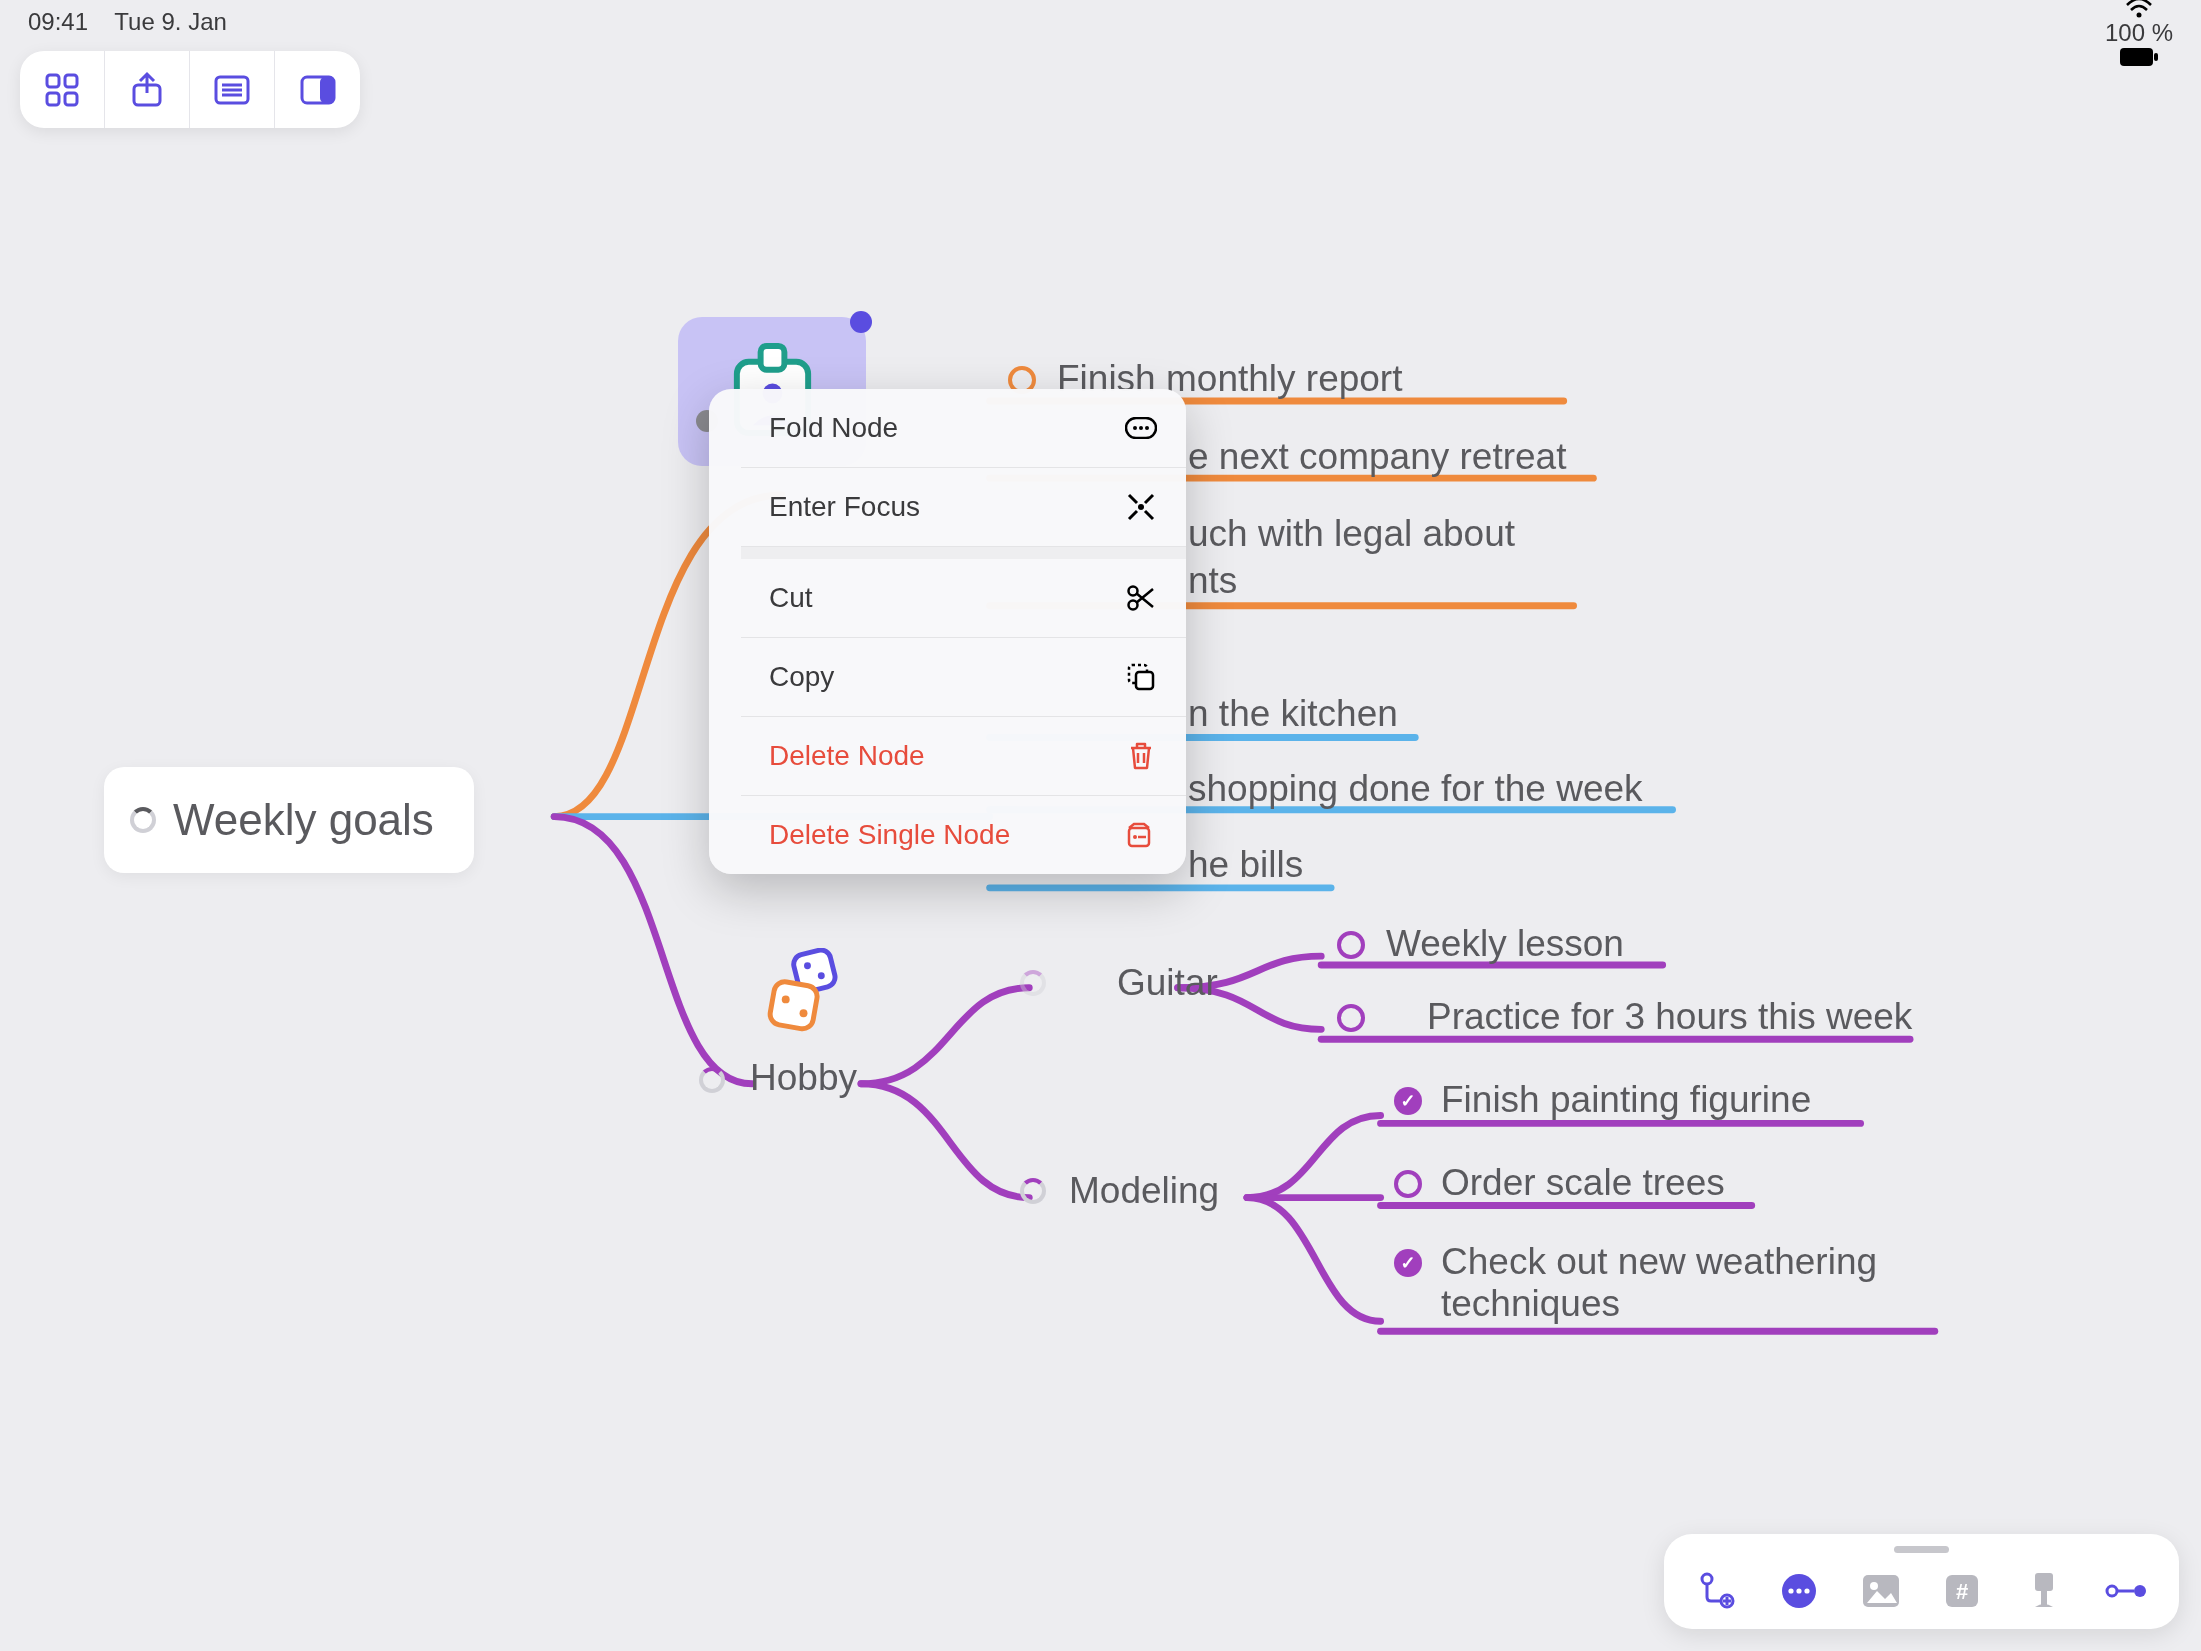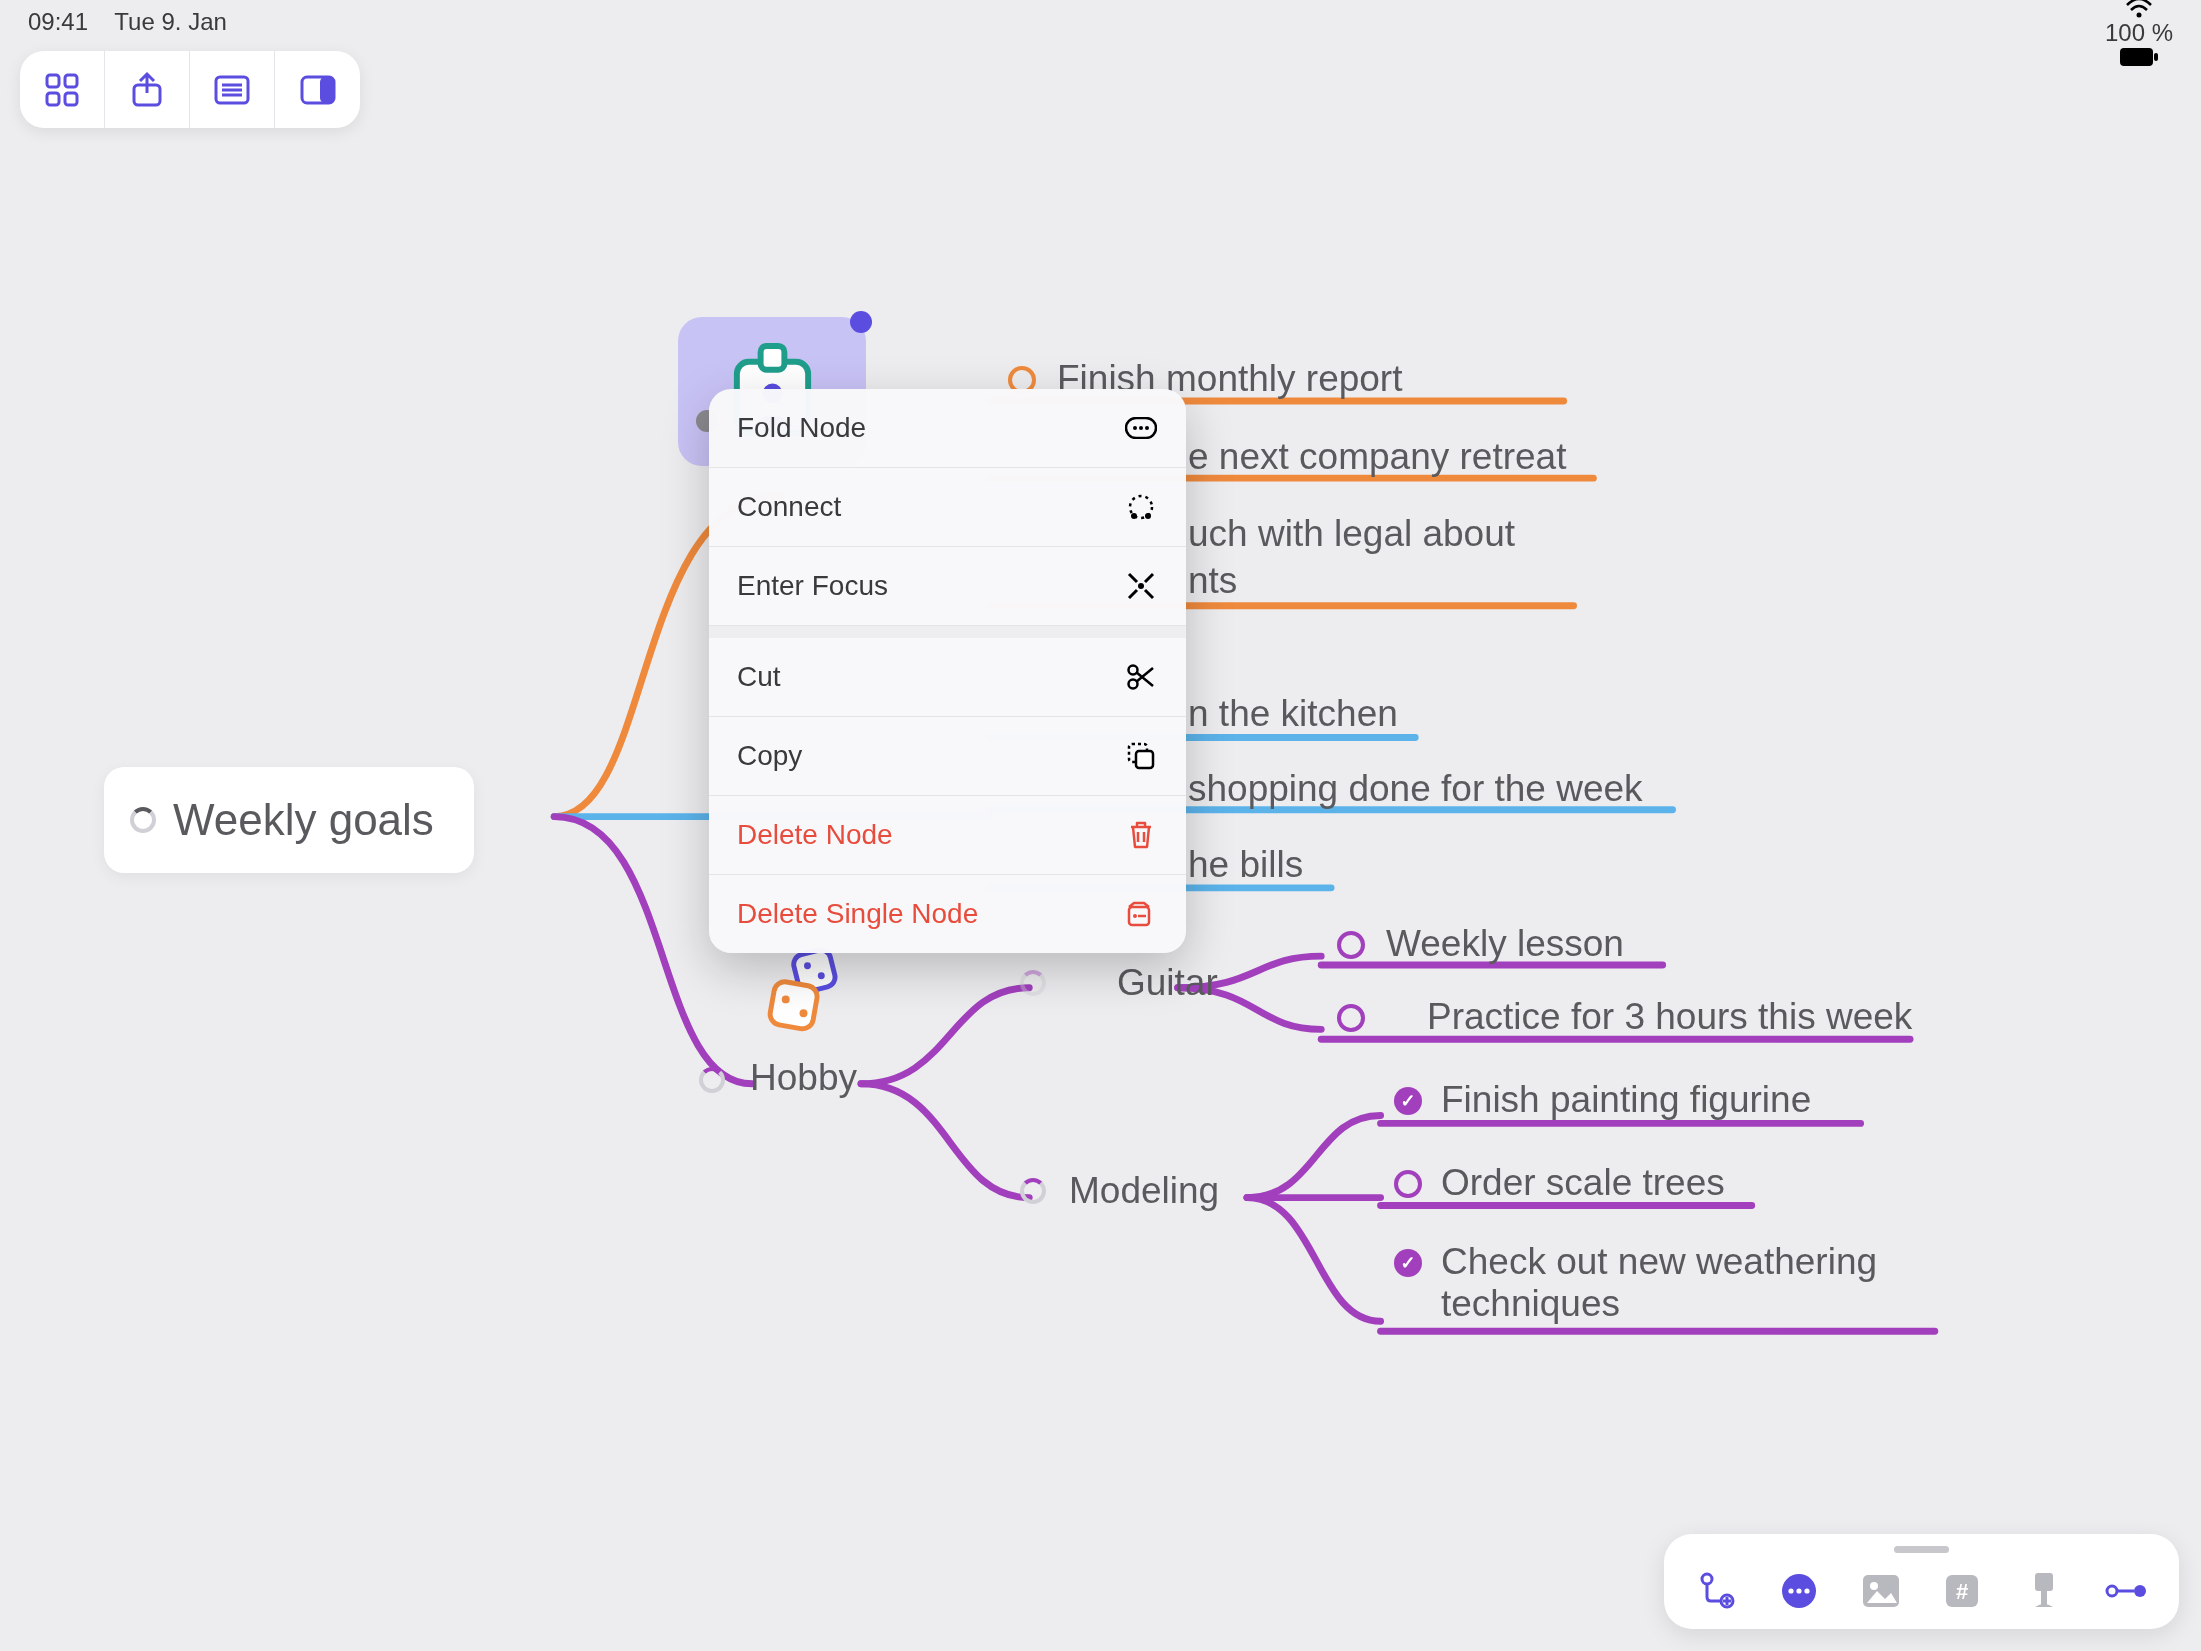--- a/index.html
+++ b/index.html
@@ -129,20 +129,21 @@
 
   
   .ctx-menu {
     position:absolute;
     left: 709px; top: 389px;
     width: 477px;
     background: rgba(248,248,250,0.98);
     border-radius: 22px;
     box-shadow: 0 16px 48px rgba(0,0,0,0.22);
     overflow:hidden;
+    padding-left:32px;
   }
   .ctx-item {
     display:flex; align-items:center; justify-content:space-between;
     padding: 22px 28px;
     font-size: 28px;
     border-bottom: 1px solid rgba(0,0,0,0.08);
     cursor:pointer;
   }
   .ctx-item:last-child { border-bottom:none; }
   .ctx-sep { height:12px; background: rgba(0,0,0,0.04); border:none; }
@@ -310,30 +311,20 @@
       <span class="ico">
         <svg width="32" height="22" viewBox="0 0 32 22">
             <rect x="1" y="1" width="30" height="20" rx="10" fill="none" stroke="#000" stroke-width="2.5"></rect>
             <circle cx="10" cy="11" r="2" fill="#000"></circle>
             <circle cx="16" cy="11" r="2" fill="#000"></circle>
             <circle cx="22" cy="11" r="2" fill="#000"></circle>
           </svg>
       </span>
     </div>
     <div class="ctx-item">
-      <span>Connect</span>
-      <span class="ico">
-        <svg width="30" height="30" viewBox="0 0 30 30">
-            <circle cx="15" cy="15" r="11" fill="none" stroke="#000" stroke-width="2.5" stroke-dasharray="3 4"></circle>
-            <circle cx="8" cy="24" r="3" fill="#000"></circle>
-            <circle cx="22" cy="24" r="3" fill="#000"></circle>
-          </svg>
-      </span>
-    </div>
-    <div class="ctx-item">
       <span>Enter Focus</span>
       <span class="ico">
         <svg width="30" height="30" viewBox="0 0 30 30">
             <path d="M3 3 L11 11 M27 3 L19 11 M3 27 L11 19 M27 27 L19 19" stroke="#000" stroke-width="3"></path>
             <circle cx="15" cy="15" r="3" fill="#000"></circle>
           </svg>
       </span>
     </div>
     <div class="ctx-sep"></div>
     <div class="ctx-item">

